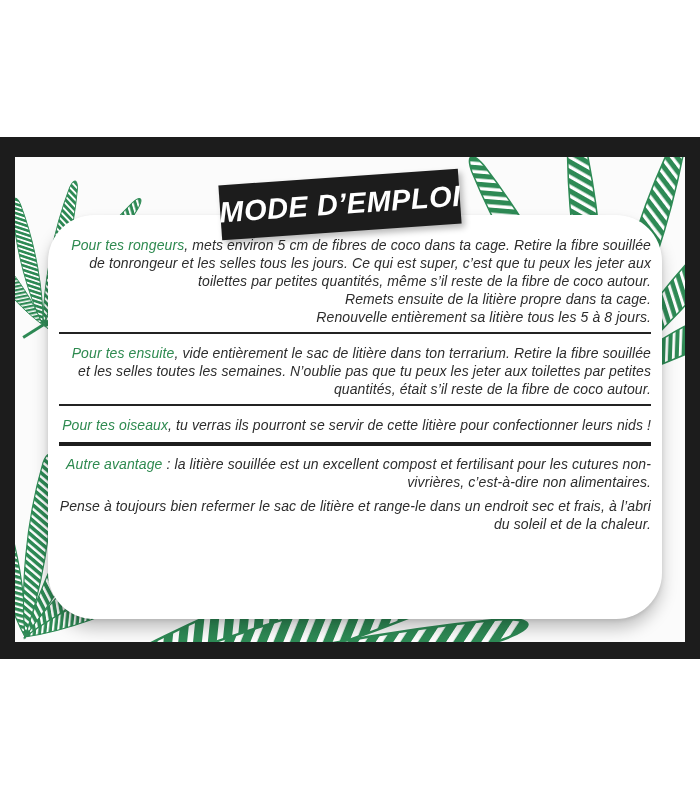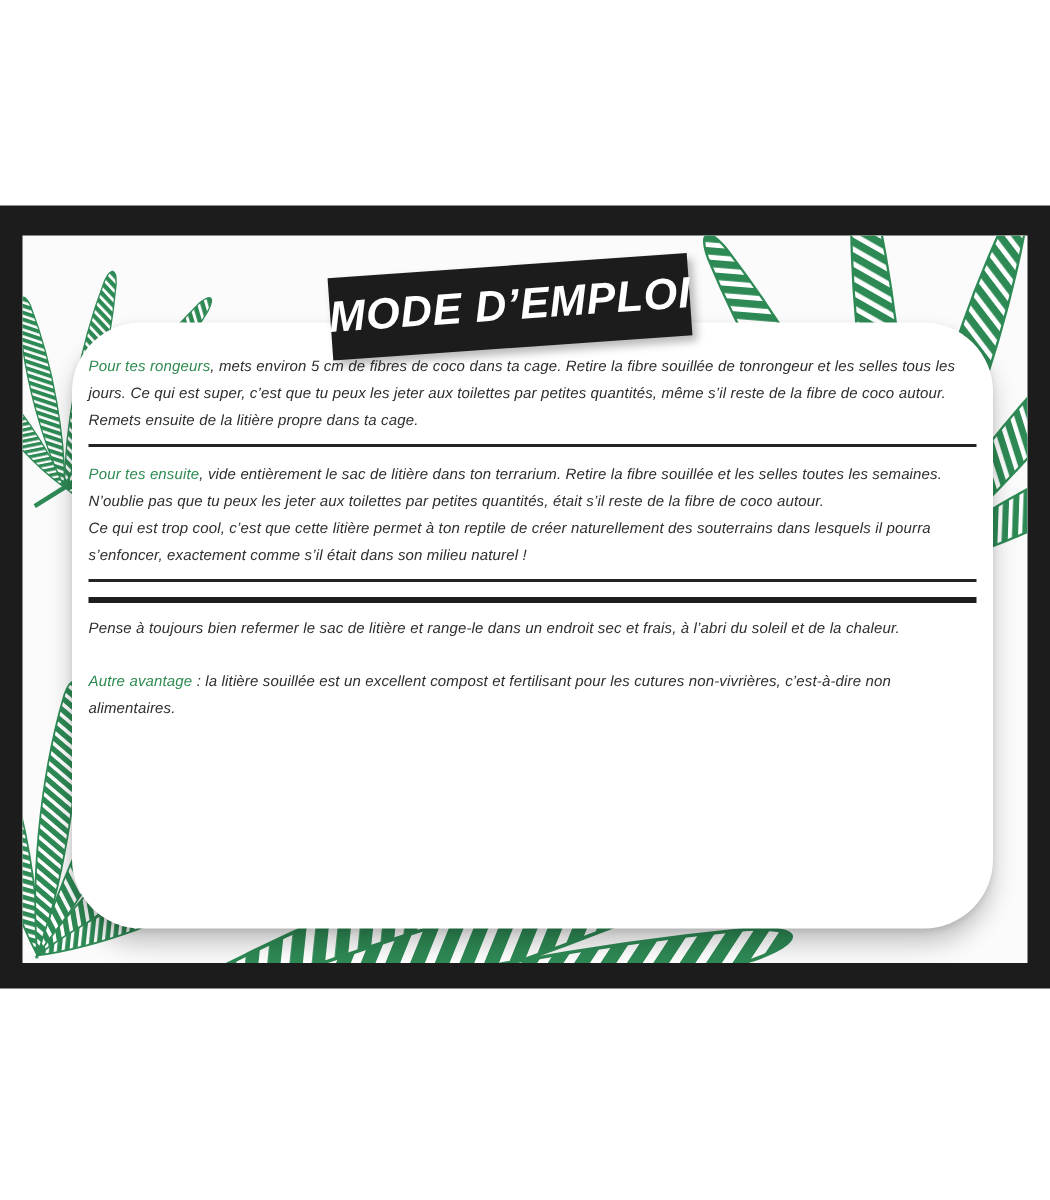--- a/index.html
+++ b/index.html
@@ -12,21 +12,21 @@
 
   
   svg.leaves{position:absolute;left:0;top:0;z-index:1;}
   .blade{fill:url(#hatch);stroke:#2e8a55;stroke-width:0.9;}
 
   
   .card{position:absolute;left:33px;top:58px;width:614px;height:404px;background:#ffffff;
         border-radius:46px;box-shadow:0 10px 16px rgba(0,0,0,0.22), 0 2px 4px rgba(0,0,0,0.10);
         z-index:2;overflow:hidden;}
   .card-content{padding:21px 11px 0 11px;
-        font-style:italic;font-size:10px;line-height:18px;letter-spacing:0.1px;color:#2d2d2d;}
+        font-style:italic;font-size:14px;line-height:18px;letter-spacing:0.1px;color:#2d2d2d;text-align:right;}
 
   .section{margin:0 0 6px 0;}
   .sec-head{color:#2e8a50;}
   .extra-line{display:block;font-style:italic;}
   .gap-after{margin-bottom:17px;}
 
   .div-thin{border:none;height:2px;background:#232323;margin:6px 0 10px 0;}
   .div-thick{border:none;height:4px;background:#1d1d1d;margin:8px 0 9px 0;}
 
   
@@ -90,37 +90,40 @@
           <use href="#bladeShape" class="blade" transform="rotate(13) scale(1,1.05)"></use>
         </g>
       </svg>
 
       <div class="card">
         <div class="card-content">
 
           <div class="section">
             <span class="sec-head">Pour tes rongeurs</span><span>, mets environ 5 cm de fibres de coco dans ta cage. Retire la fibre souillée de tonrongeur et les selles tous les jours. Ce qui est super, c’est que tu peux les jeter aux toilettes par petites quantités, même s’il reste de la fibre de coco autour.</span>
             <span class="extra-line">Remets ensuite de la litière propre dans ta cage.</span>
+            <span class="extra-line">Renouvelle entièrement sa litière tous les 5 à 8 jours.</span>
           </div>
           <hr class="div-thin">
 
           <div class="section">
             <span class="sec-head">Pour tes ensuite</span><span>, vide entièrement le sac de litière dans ton terrarium. Retire la fibre souillée et les selles toutes les semaines. N’oublie pas que tu peux les jeter aux toilettes par petites quantités, était s’il reste de la fibre de coco autour.</span>
-            <span class="extra-line">Ce qui est trop cool, c’est que cette litière permet à ton reptile de créer naturellement des souterrains dans lesquels il pourra s’enfoncer, exactement comme s’il était dans son milieu naturel !</span>
           </div>
           <hr class="div-thin">
 
+          <div class="section">
+            <span class="sec-head">Pour tes oiseaux</span><span>, tu verras ils pourront se servir de cette litière pour confectionner leurs nids !</span>
+          </div>
           <hr class="div-thick">
+
+          <div class="section">
+            <span class="sec-head">Autre avantage</span><span> : la litière souillée est un excellent compost et fertilisant pour les cutures non-vivrières, c’est-à-dire non alimentaires.</span>
+          </div>
 
           <div class="section gap-after">
             <span>Pense à toujours bien refermer le sac de litière et range-le dans un endroit sec et frais, à l’abri du soleil et de la chaleur.</span>
-          </div>
-
-          <div class="section">
-            <span class="sec-head">Autre avantage</span><span> : la litière souillée est un excellent compost et fertilisant pour les cutures non-vivrières, c’est-à-dire non alimentaires.</span>
           </div>
 
         </div>
       </div>
 
       <div class="banner">
         <span class="banner-title">MODE D’EMPLOI</span>
       </div>
 
     </div>

